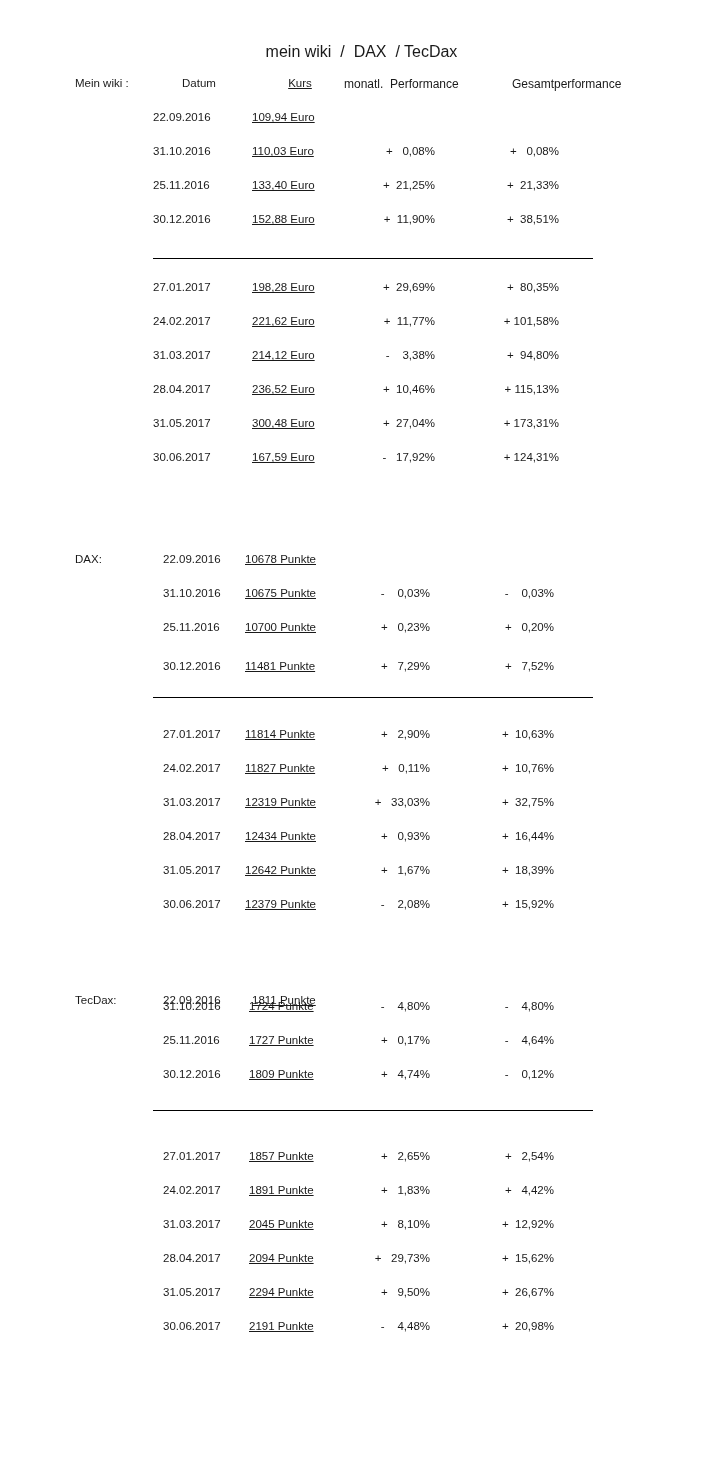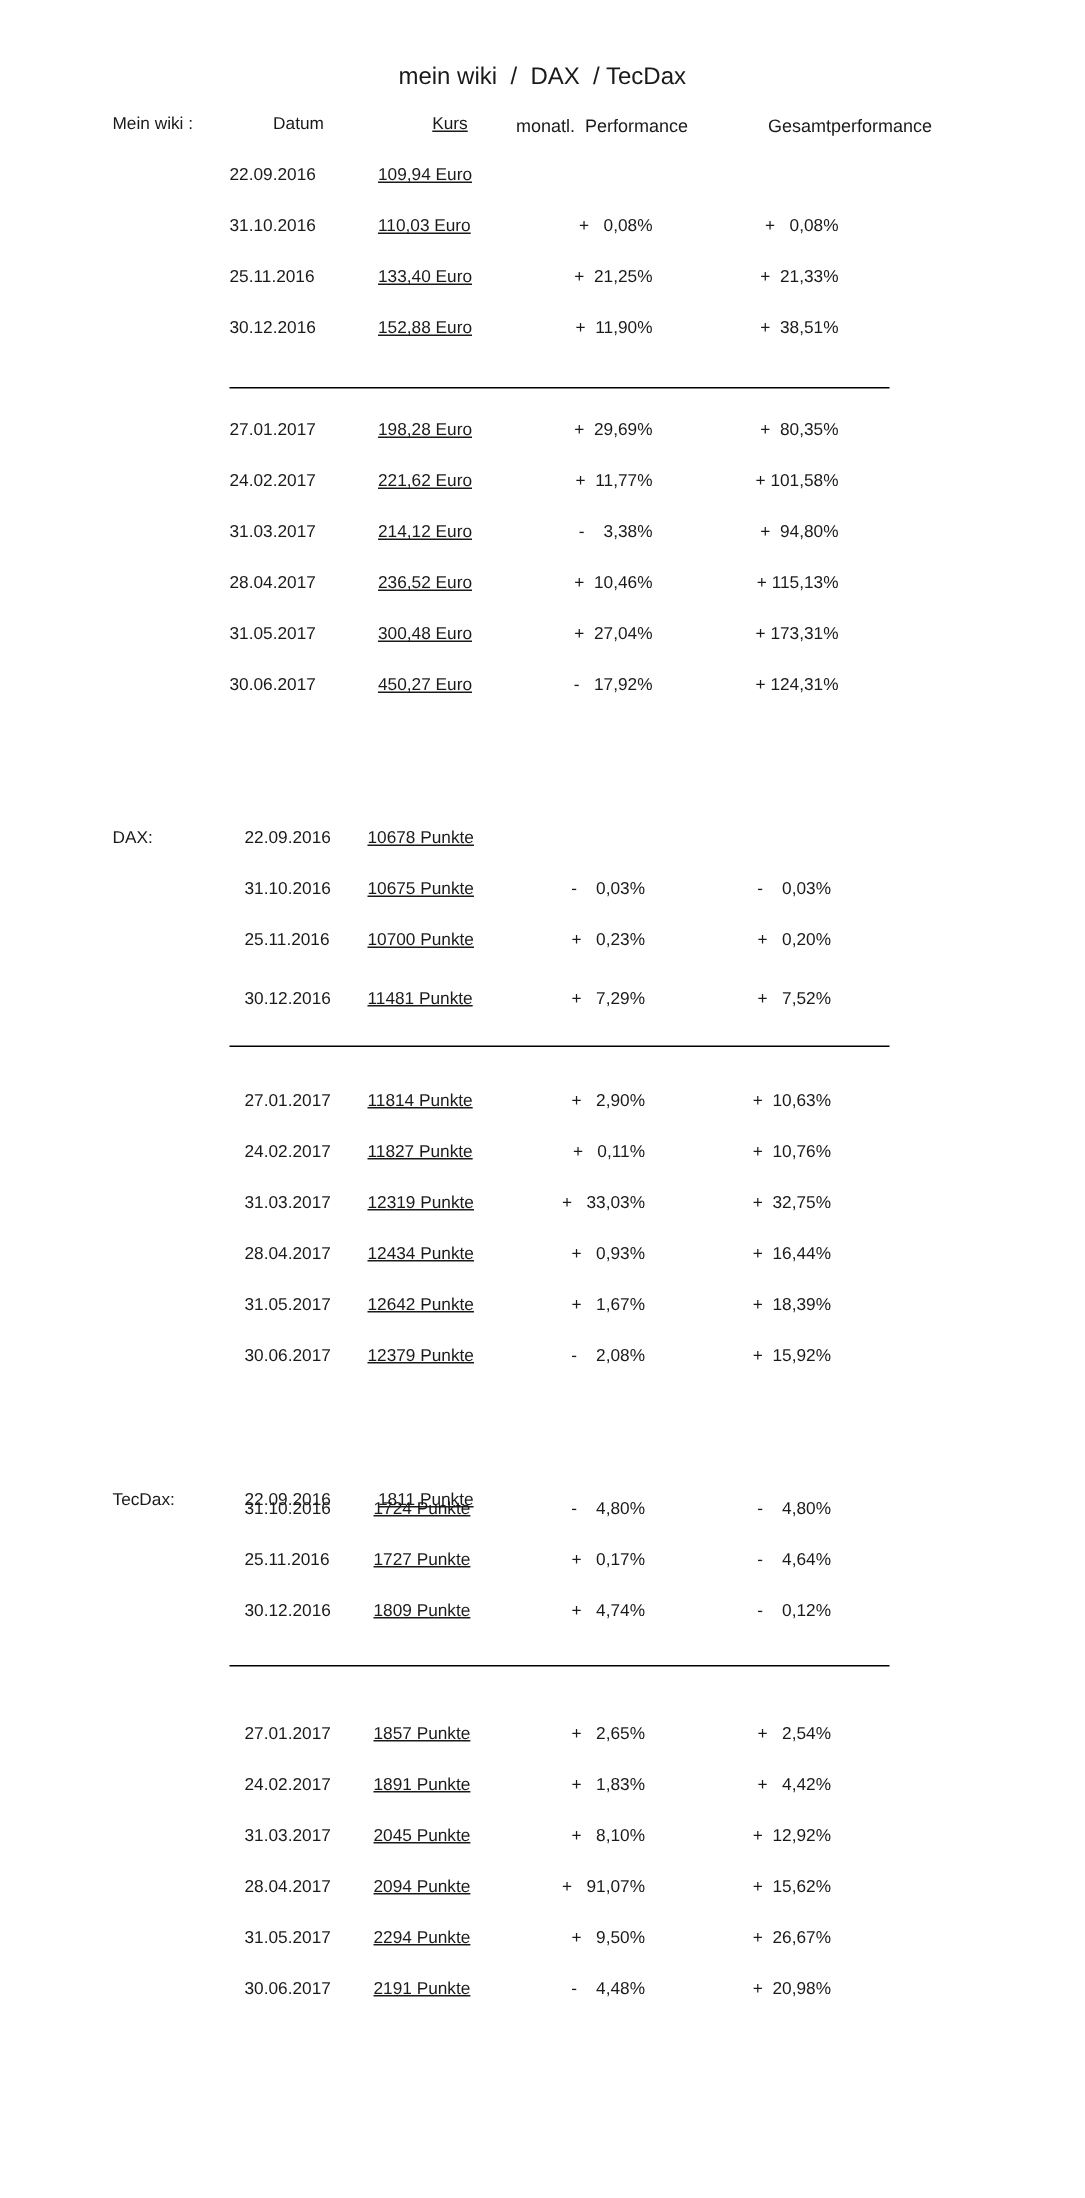--- a/index.html
+++ b/index.html
@@ -151,21 +151,21 @@
     <div class="cell c-total">+ 115,13%</div>
   </div>
   <div class="row" style="top:417px;">
     <div class="cell c-date">31.05.2017</div>
     <div class="cell c-price">300,48 Euro</div>
     <div class="cell c-month">+  27,04%</div>
     <div class="cell c-total">+ 173,31%</div>
   </div>
   <div class="row" style="top:451px;">
     <div class="cell c-date">30.06.2017</div>
-    <div class="cell c-price">450,27 Euro</div>
+    <div class="cell c-price">167,59 Euro</div>
     <div class="cell c-month">-   17,92%</div>
     <div class="cell c-total">+ 124,31%</div>
   </div>
 
   <div class="row shift" style="top:553px;">
     <div class="cell c-group">DAX:</div>
     <div class="cell c-date">22.09.2016</div>
     <div class="cell c-price">10678 Punkte</div>
     <div class="cell c-month"></div>
     <div class="cell c-total"></div>
@@ -266,21 +266,21 @@
   </div>
   <div class="row shift" style="top:1218px;">
     <div class="cell c-date">31.03.2017</div>
     <div class="cell c-price" style="left:249px;">2045 Punkte</div>
     <div class="cell c-month">+   8,10%</div>
     <div class="cell c-total">+  12,92%</div>
   </div>
   <div class="row shift" style="top:1252px;">
     <div class="cell c-date">28.04.2017</div>
     <div class="cell c-price" style="left:249px;">2094 Punkte</div>
-    <div class="cell c-month">+   91,07%</div>
+    <div class="cell c-month">+   29,73%</div>
     <div class="cell c-total">+  15,62%</div>
   </div>
   <div class="row shift" style="top:1286px;">
     <div class="cell c-date">31.05.2017</div>
     <div class="cell c-price" style="left:249px;">2294 Punkte</div>
     <div class="cell c-month">+   9,50%</div>
     <div class="cell c-total">+  26,67%</div>
   </div>
   <div class="row shift" style="top:1320px;">
     <div class="cell c-date">30.06.2017</div>

